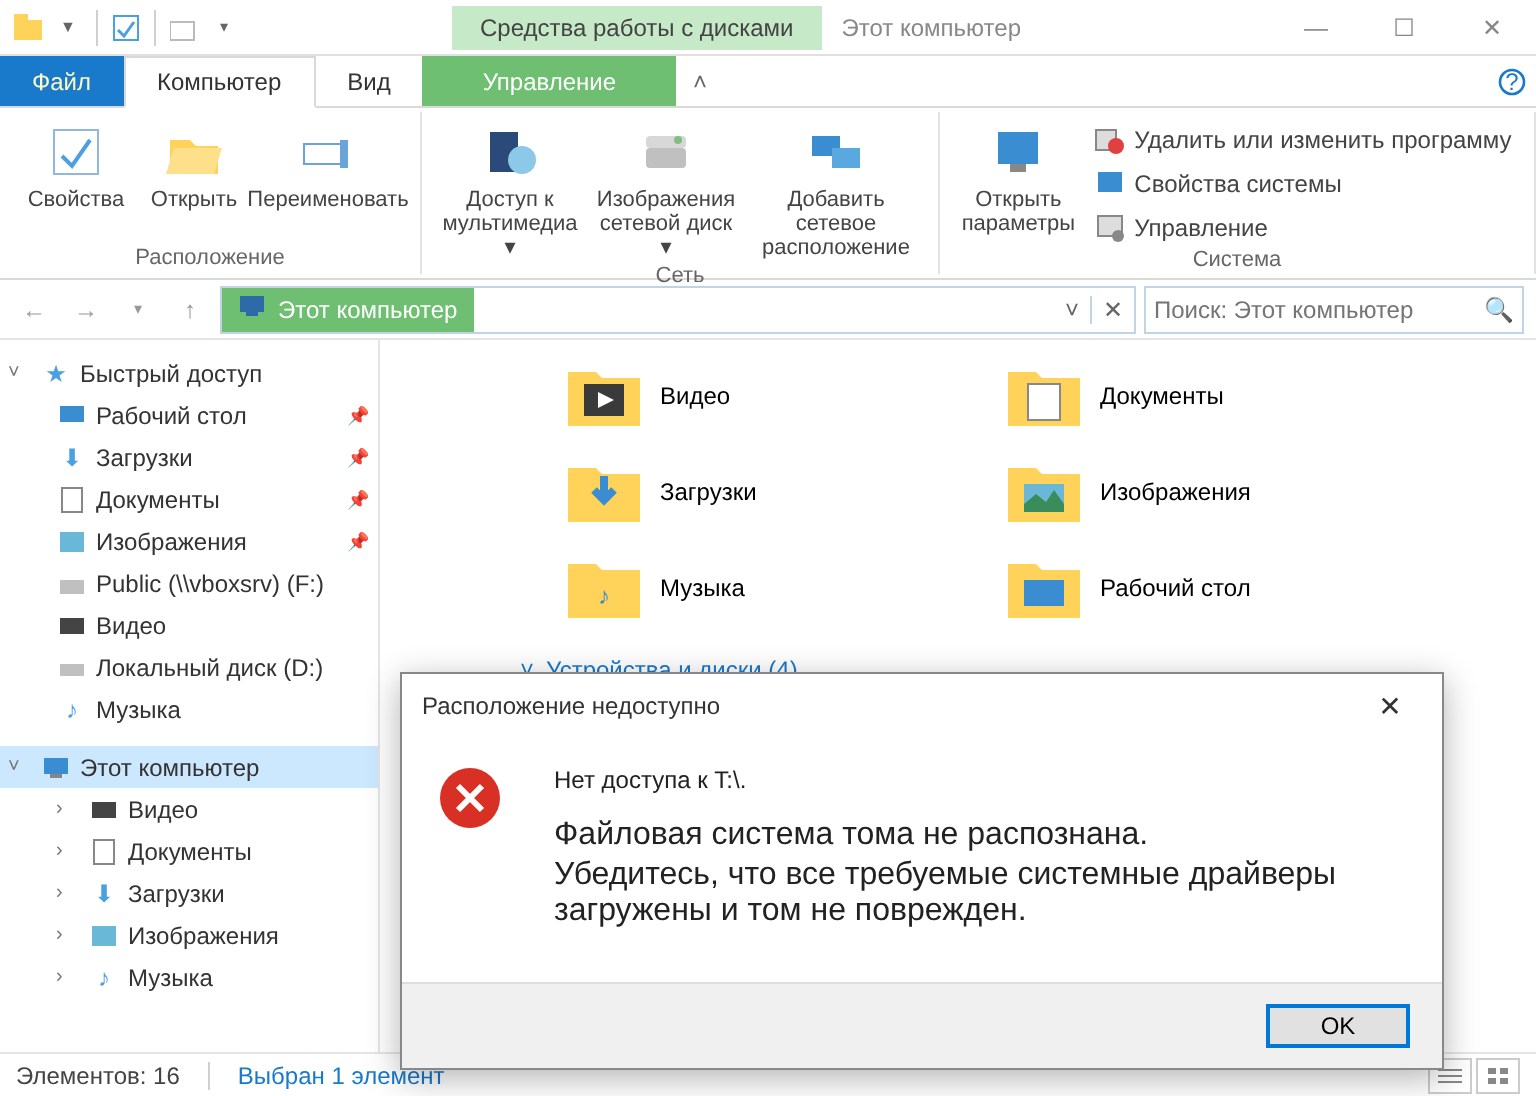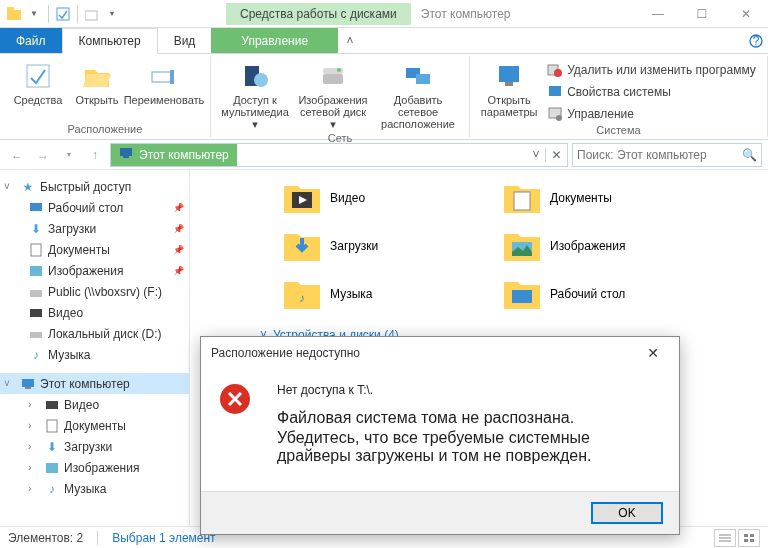--- a/index.html
+++ b/index.html
@@ -63,21 +63,21 @@
 .section-hdr { color: #1979ca; margin: 14px 0 6px 60px; display: flex; align-items: center; gap: 6px; }
 .drive-extra { color: #666; font-size: 11px; margin-left: 128px; margin-top: 4px; }
 
 
 .statusbar { height: 22px; border-top: 1px solid #e5e5e5; display: flex; align-items: center; padding: 0 8px; gap: 14px; color: #444; font-size: 11px; }
 .statusbar .sep { width: 1px; height: 14px; background: #d0d0d0; }
 .view-sw { margin-left: auto; display: flex; gap: 2px; }
 .view-sw div { width: 22px; height: 18px; border: 1px solid #ccc; display: flex; align-items: center; justify-content: center; }
 
 
-.dialog { position: absolute; left: 200px; top: 336px; width: 480px; background: #fff; border: 1px solid #888; box-shadow: 0 4px 16px rgba(0,0,0,0.3); }
+.dialog { position: absolute; left: 200px; top: 336px; width: 522px; background: #fff; border: 1px solid #888; box-shadow: 0 4px 16px rgba(0,0,0,0.3); }
 .dlg-title { height: 32px; display: flex; align-items: center; padding: 0 10px; color: #333; }
 .dlg-close { margin-left: auto; width: 32px; text-align: center; font-size: 14px; }
 .dlg-body { padding: 14px 18px; display: flex; gap: 26px; }
 .dlg-icon { width: 32px; height: 32px; flex-shrink: 0; }
 .dlg-text { flex: 1; }
 .dlg-text p { margin-bottom: 12px; color: #222; }
 .dlg-text p.sub { font-size: 16px; }
 .dlg-buttons { background: #f0f0f0; padding: 10px 16px; display: flex; justify-content: flex-end; border-top: 1px solid #ddd; }
 .dlg-buttons button { width: 72px; height: 22px; background: #e1e1e1; border: 1px solid #0078d7; outline: 1px solid #0078d7; outline-offset: -2px; }
 
@@ -137,21 +137,21 @@
 <div class="ribbon">
   <div class="rgroup">
     <div class="rgroup-items">
       <div class="ritem-lg">
         <div class="ico">
             <svg width="28" height="28">
               <rect x="3" y="3" width="22" height="22" fill="#fff" stroke="#8fb8dc"></rect>
               <path d="M7 16 l5 5 l9-13" stroke="#4aa0e0" fill="none" stroke-width="2"></path>
             </svg>
           </div>
-        <span>Средства</span>
+        <span>Свойства</span>
       </div>
       <div class="ritem-lg" style="width:50px">
         <div class="ico">
             <svg width="28" height="28">
               <path d="M2 8 h10 l3 3 h11 v14 h-24 z" fill="#ffd35a"></path>
               <path d="M4 12 h24 l-4 13 h-24 z" fill="#ffe08a"></path>
             </svg>
           </div>
         <span>Открыть</span>
       </div>
@@ -442,21 +442,21 @@
     <div class="section-hdr">
       <span>˅</span>
       <span>Устройства и диски (4)</span>
     </div>
     <div style="height:160px"></div>
     <div class="drive-extra">473 ГБ свободно из 633 ГБ</div>
   </div>
 </div>
 
 <div class="statusbar">
-  <span>Элементов: 2</span>
+  <span>Элементов: 16</span>
   <span class="sep"></span>
   <span style="color:#1979ca">Выбран 1 элемент</span>
   <div class="view-sw">
     <div>
         <svg width="12" height="10">
           <line x1="0" y1="2" x2="12" y2="2" stroke="#888"></line>
           <line x1="0" y1="5" x2="12" y2="5" stroke="#888"></line>
           <line x1="0" y1="8" x2="12" y2="8" stroke="#888"></line>
         </svg>
       </div>

